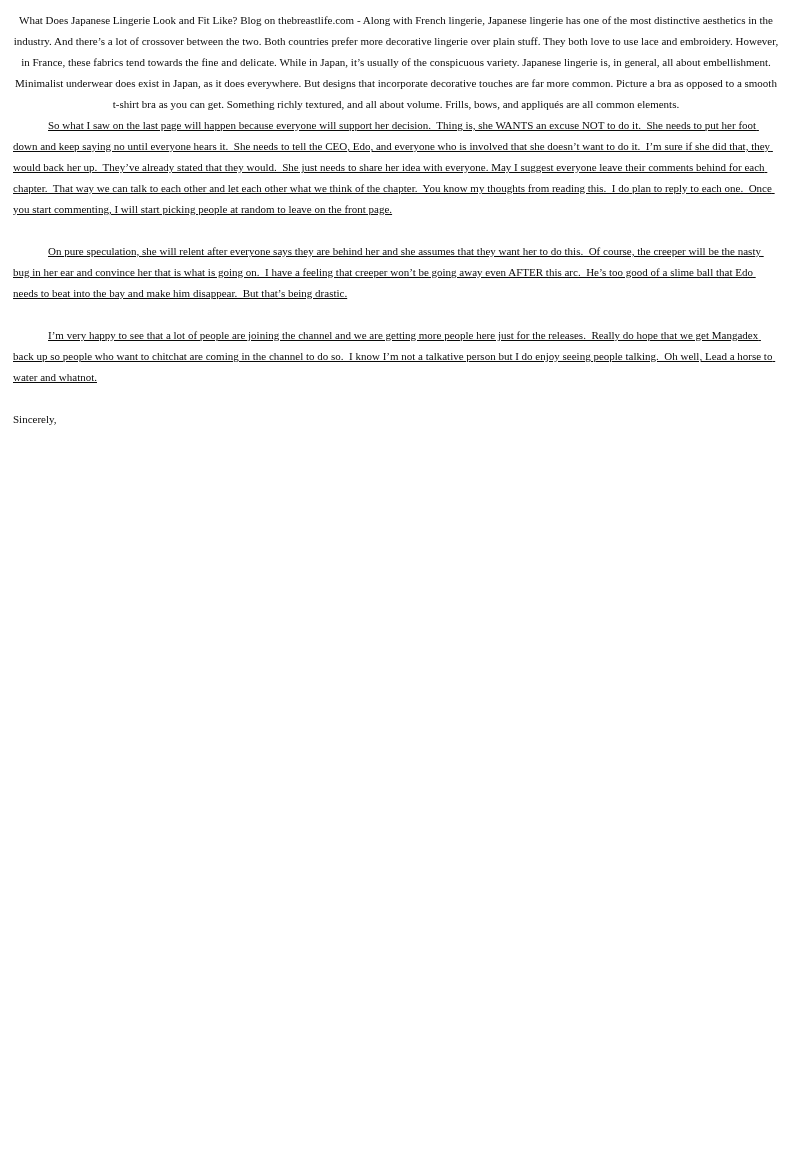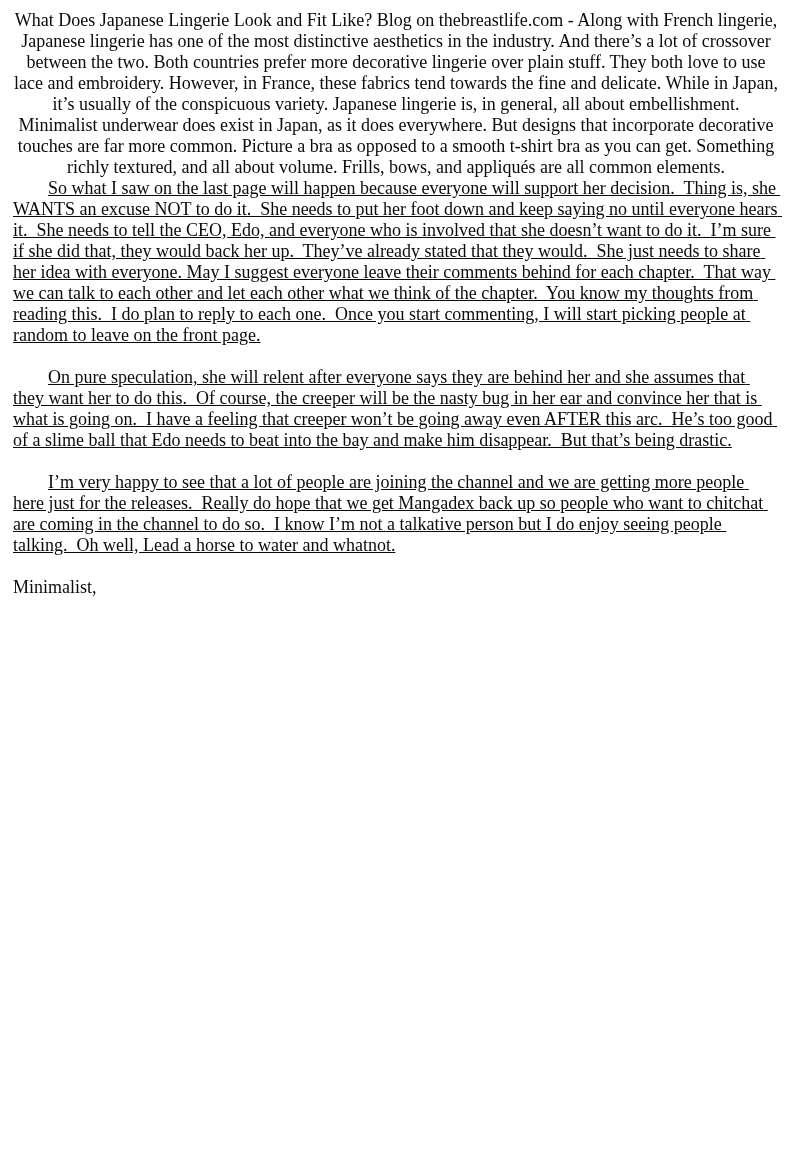--- a/index.html
+++ b/index.html
@@ -7,21 +7,21 @@
     padding: 0;
     background: #ffffff;
   }
   .page {
     position: relative;
     width: 792px;
     min-height: 1152px;
     background: #ffffff;
     color: #0a0a0a;
     font-family: "Liberation Serif", "DejaVu Serif", serif;
-    font-size: 18px;
+    font-size: 11px;
     line-height: 21px;
     box-sizing: border-box;
     padding: 10px 13px 40px 13px;
   }
   .page p {
     margin: 0;
     white-space: pre-wrap; 
   }
   .quote {
     text-align: center;
@@ -53,16 +53,16 @@
 
   <section class="letter">
 
     <p class="para indent">So what I saw on the last page will happen because everyone will support her decision.  Thing is, she WANTS an excuse NOT to do it.  She needs to put her foot down and keep saying no until everyone hears it.  She needs to tell the CEO, Edo, and everyone who is involved that she doesn’t want to do it.  I’m sure if she did that, they would back her up.  They’ve already stated that they would.  She just needs to share her idea with everyone. May I suggest everyone leave their comments behind for each chapter.  That way we can talk to each other and let each other what we think of the chapter.  You know my thoughts from reading this.  I do plan to reply to each one.  Once you start commenting, I will start picking people at random to leave on the front page.</p>
 
     <p class="para indent">On pure speculation, she will relent after everyone says they are behind her and she assumes that they want her to do this.  Of course, the creeper will be the nasty bug in her ear and convince her that is what is going on.  I have a feeling that creeper won’t be going away even AFTER this arc.  He’s too good of a slime ball that Edo needs to beat into the bay and make him disappear.  But that’s being drastic.</p>
 
     <p class="para indent">I’m very happy to see that a lot of people are joining the channel and we are getting more people here just for the releases.  Really do hope that we get Mangadex back up so people who want to chitchat are coming in the channel to do so.  I know I’m not a talkative person but I do enjoy seeing people talking.  Oh well, Lead a horse to water and whatnot.</p>
 
 
-    <p class="signoff">Minimalist,</p>
+    <p class="signoff">Sincerely,</p>
 
   </section>
 </main>
 
 </body></html>

